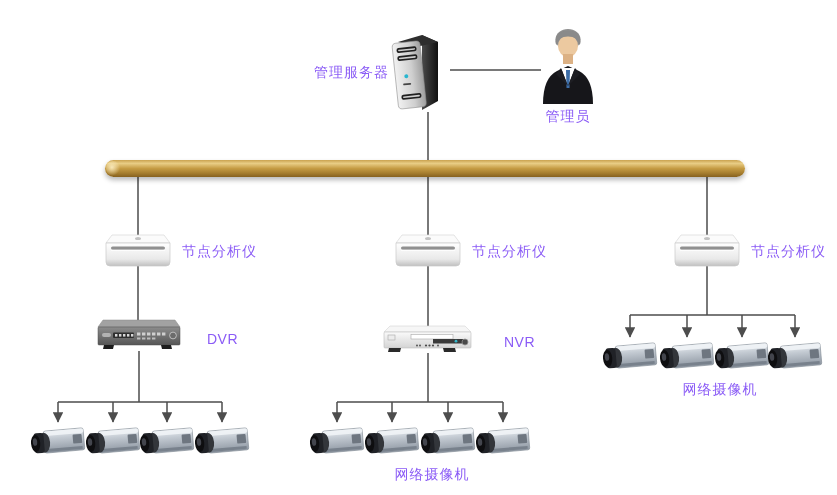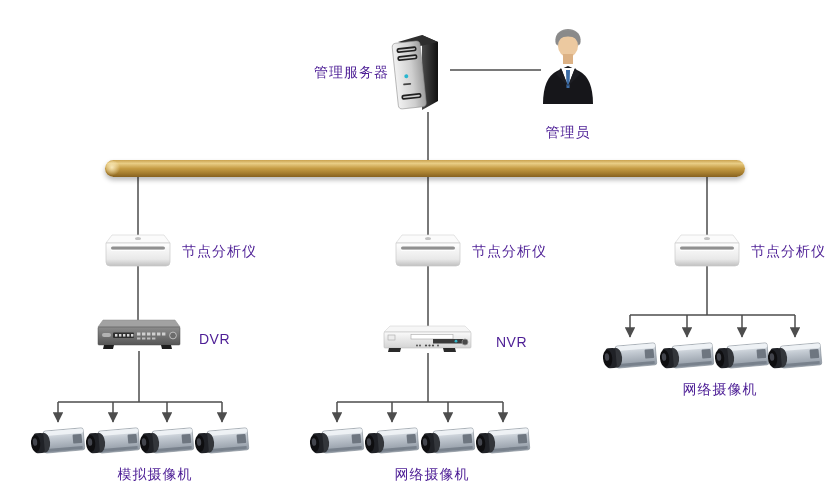--- a/index.html
+++ b/index.html
@@ -1,21 +1,21 @@
 <!DOCTYPE html>
 <html><head>
 <meta charset="utf-8">
 <style>
   * { margin:0; padding:0; box-sizing:border-box; }
   html,body { background:#ffffff; }
   body { font-family:"Liberation Sans","DejaVu Sans",sans-serif; }
   .canvas { position:relative; width:837px; height:495px; background:#ffffff; overflow:hidden; }
   .wires { position:absolute; left:0; top:0; }
-  .lbl { position:absolute; font-size:14px; color:#4c1d95; white-space:nowrap; letter-spacing:1px; }
-  .lbl.en { letter-spacing:0.5px; }
+  .lbl { position:absolute; font-size:14px; color:#8b5cf6; white-space:nowrap; letter-spacing:1px; }
+  .lbl.en { letter-spacing:0.5px;margin-left:8px; }
   .dev { position:absolute; }
   .cam { position:absolute; width:58px; height:40px; }
   .bus { position:absolute; left:105px; top:160px; width:640px; height:17px; border-radius:9px;
          background:linear-gradient(180deg,#caa24f 0%,#e9cd85 20%,#c59b43 50%,#a57d2e 78%,#86611f 100%);
          box-shadow:0 3px 5px rgba(0,0,0,0.28); }
   .bus::before { content:""; position:absolute; left:1px; top:1px; width:14px; height:15px; border-radius:50%;
          background:radial-gradient(circle at 42% 42%, rgba(250,235,190,0.95), rgba(250,235,190,0) 70%); }
 </style>
 </head>
 <body>
@@ -195,21 +195,21 @@
   <div class="bus"></div>
 
   <svg class="dev" style="left:386px;top:31px;width:64px;height:84px">
       <use href="#sym-server"></use>
     </svg>
   <div class="lbl" style="left:313px;top:64px;width:76px;text-align:right">管理服务器</div>
 
   <svg class="dev" style="left:538px;top:26px;width:60px;height:80px">
       <use href="#sym-admin"></use>
     </svg>
-  <div class="lbl" style="left:540px;top:124px;width:56px;text-align:center">管理员</div>
+  <div class="lbl" style="left:540px;top:108px;width:56px;text-align:center">管理员</div>
 
   <svg class="dev" style="left:103px;top:233px;width:70px;height:36px">
       <use href="#sym-analyzer"></use>
     </svg>
   <div class="lbl" style="left:182px;top:243px">节点分析仪</div>
 
   <svg class="dev" style="left:393px;top:233px;width:70px;height:36px">
       <use href="#sym-analyzer"></use>
     </svg>
   <div class="lbl" style="left:472px;top:243px">节点分析仪</div>
@@ -234,21 +234,20 @@
     </svg>
   <svg class="cam" style="left:84px;top:421px">
       <use href="#sym-cam"></use>
     </svg>
   <svg class="cam" style="left:138px;top:421px">
       <use href="#sym-cam"></use>
     </svg>
   <svg class="cam" style="left:193px;top:421px">
       <use href="#sym-cam"></use>
     </svg>
-  <div class="lbl" style="left:85px;top:466px;width:140px;text-align:center">模拟摄像机</div>
 
   <svg class="cam" style="left:308px;top:421px">
       <use href="#sym-cam"></use>
     </svg>
   <svg class="cam" style="left:363px;top:421px">
       <use href="#sym-cam"></use>
     </svg>
   <svg class="cam" style="left:419px;top:421px">
       <use href="#sym-cam"></use>
     </svg>

